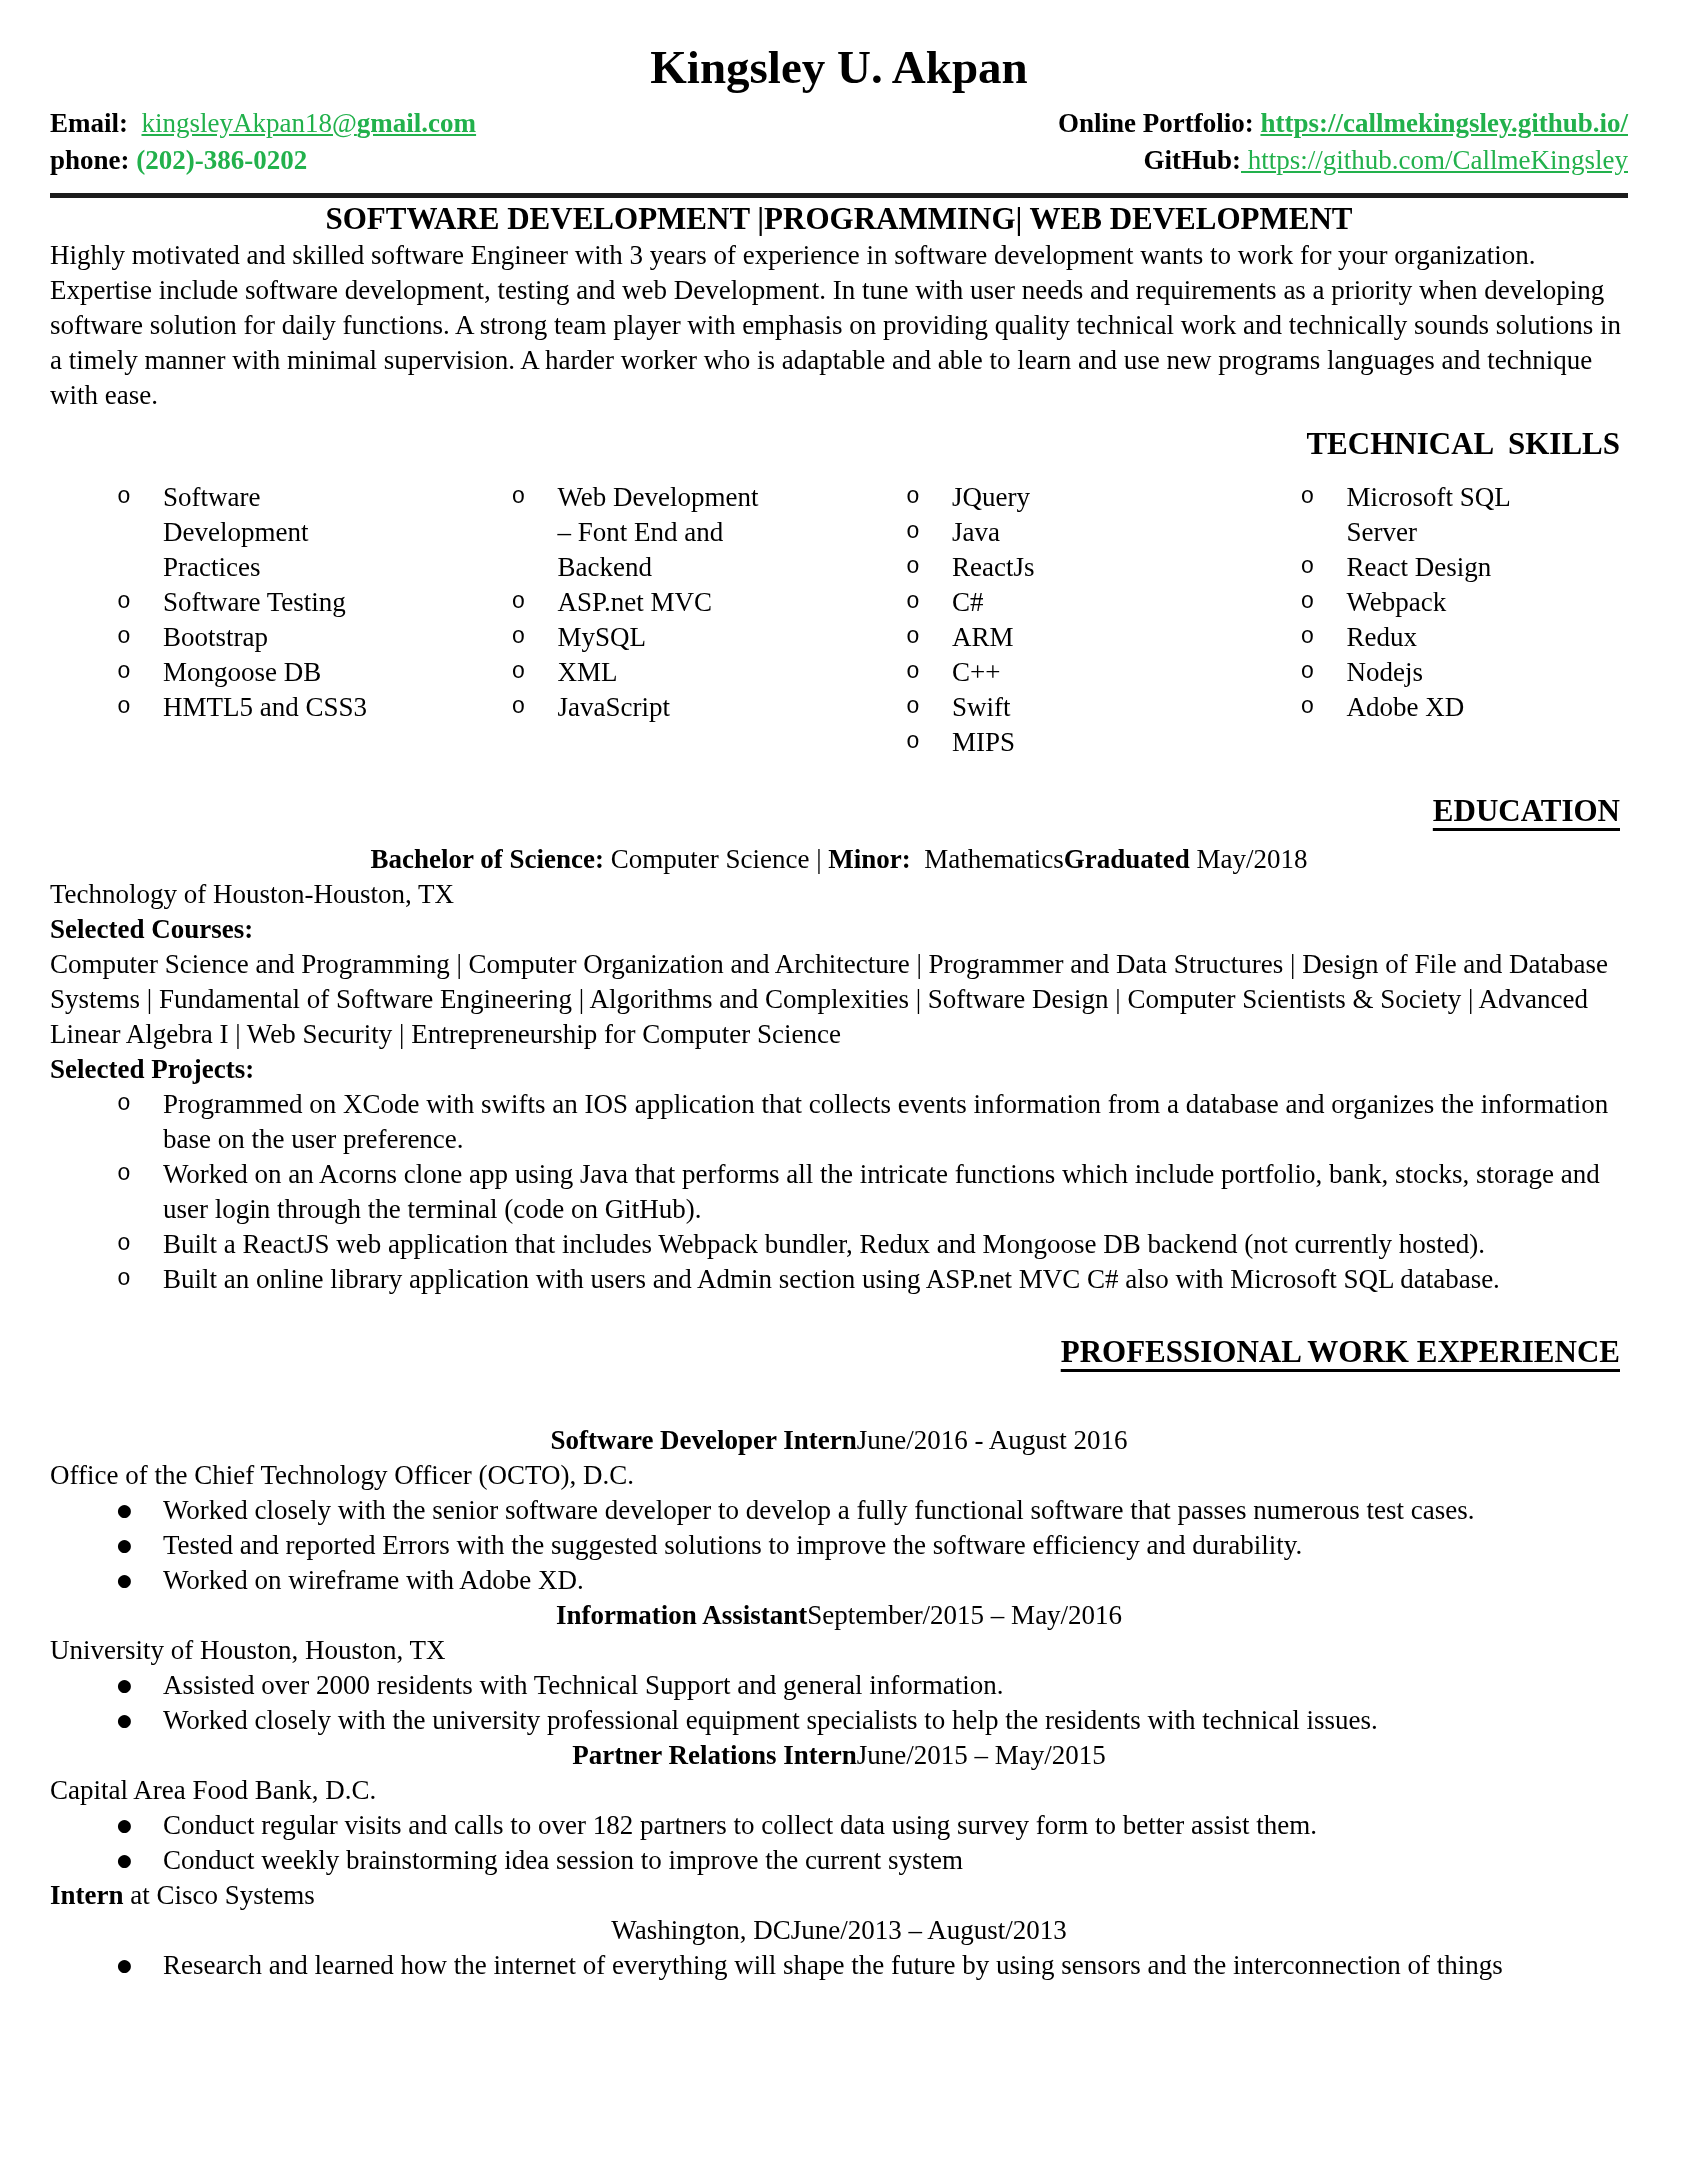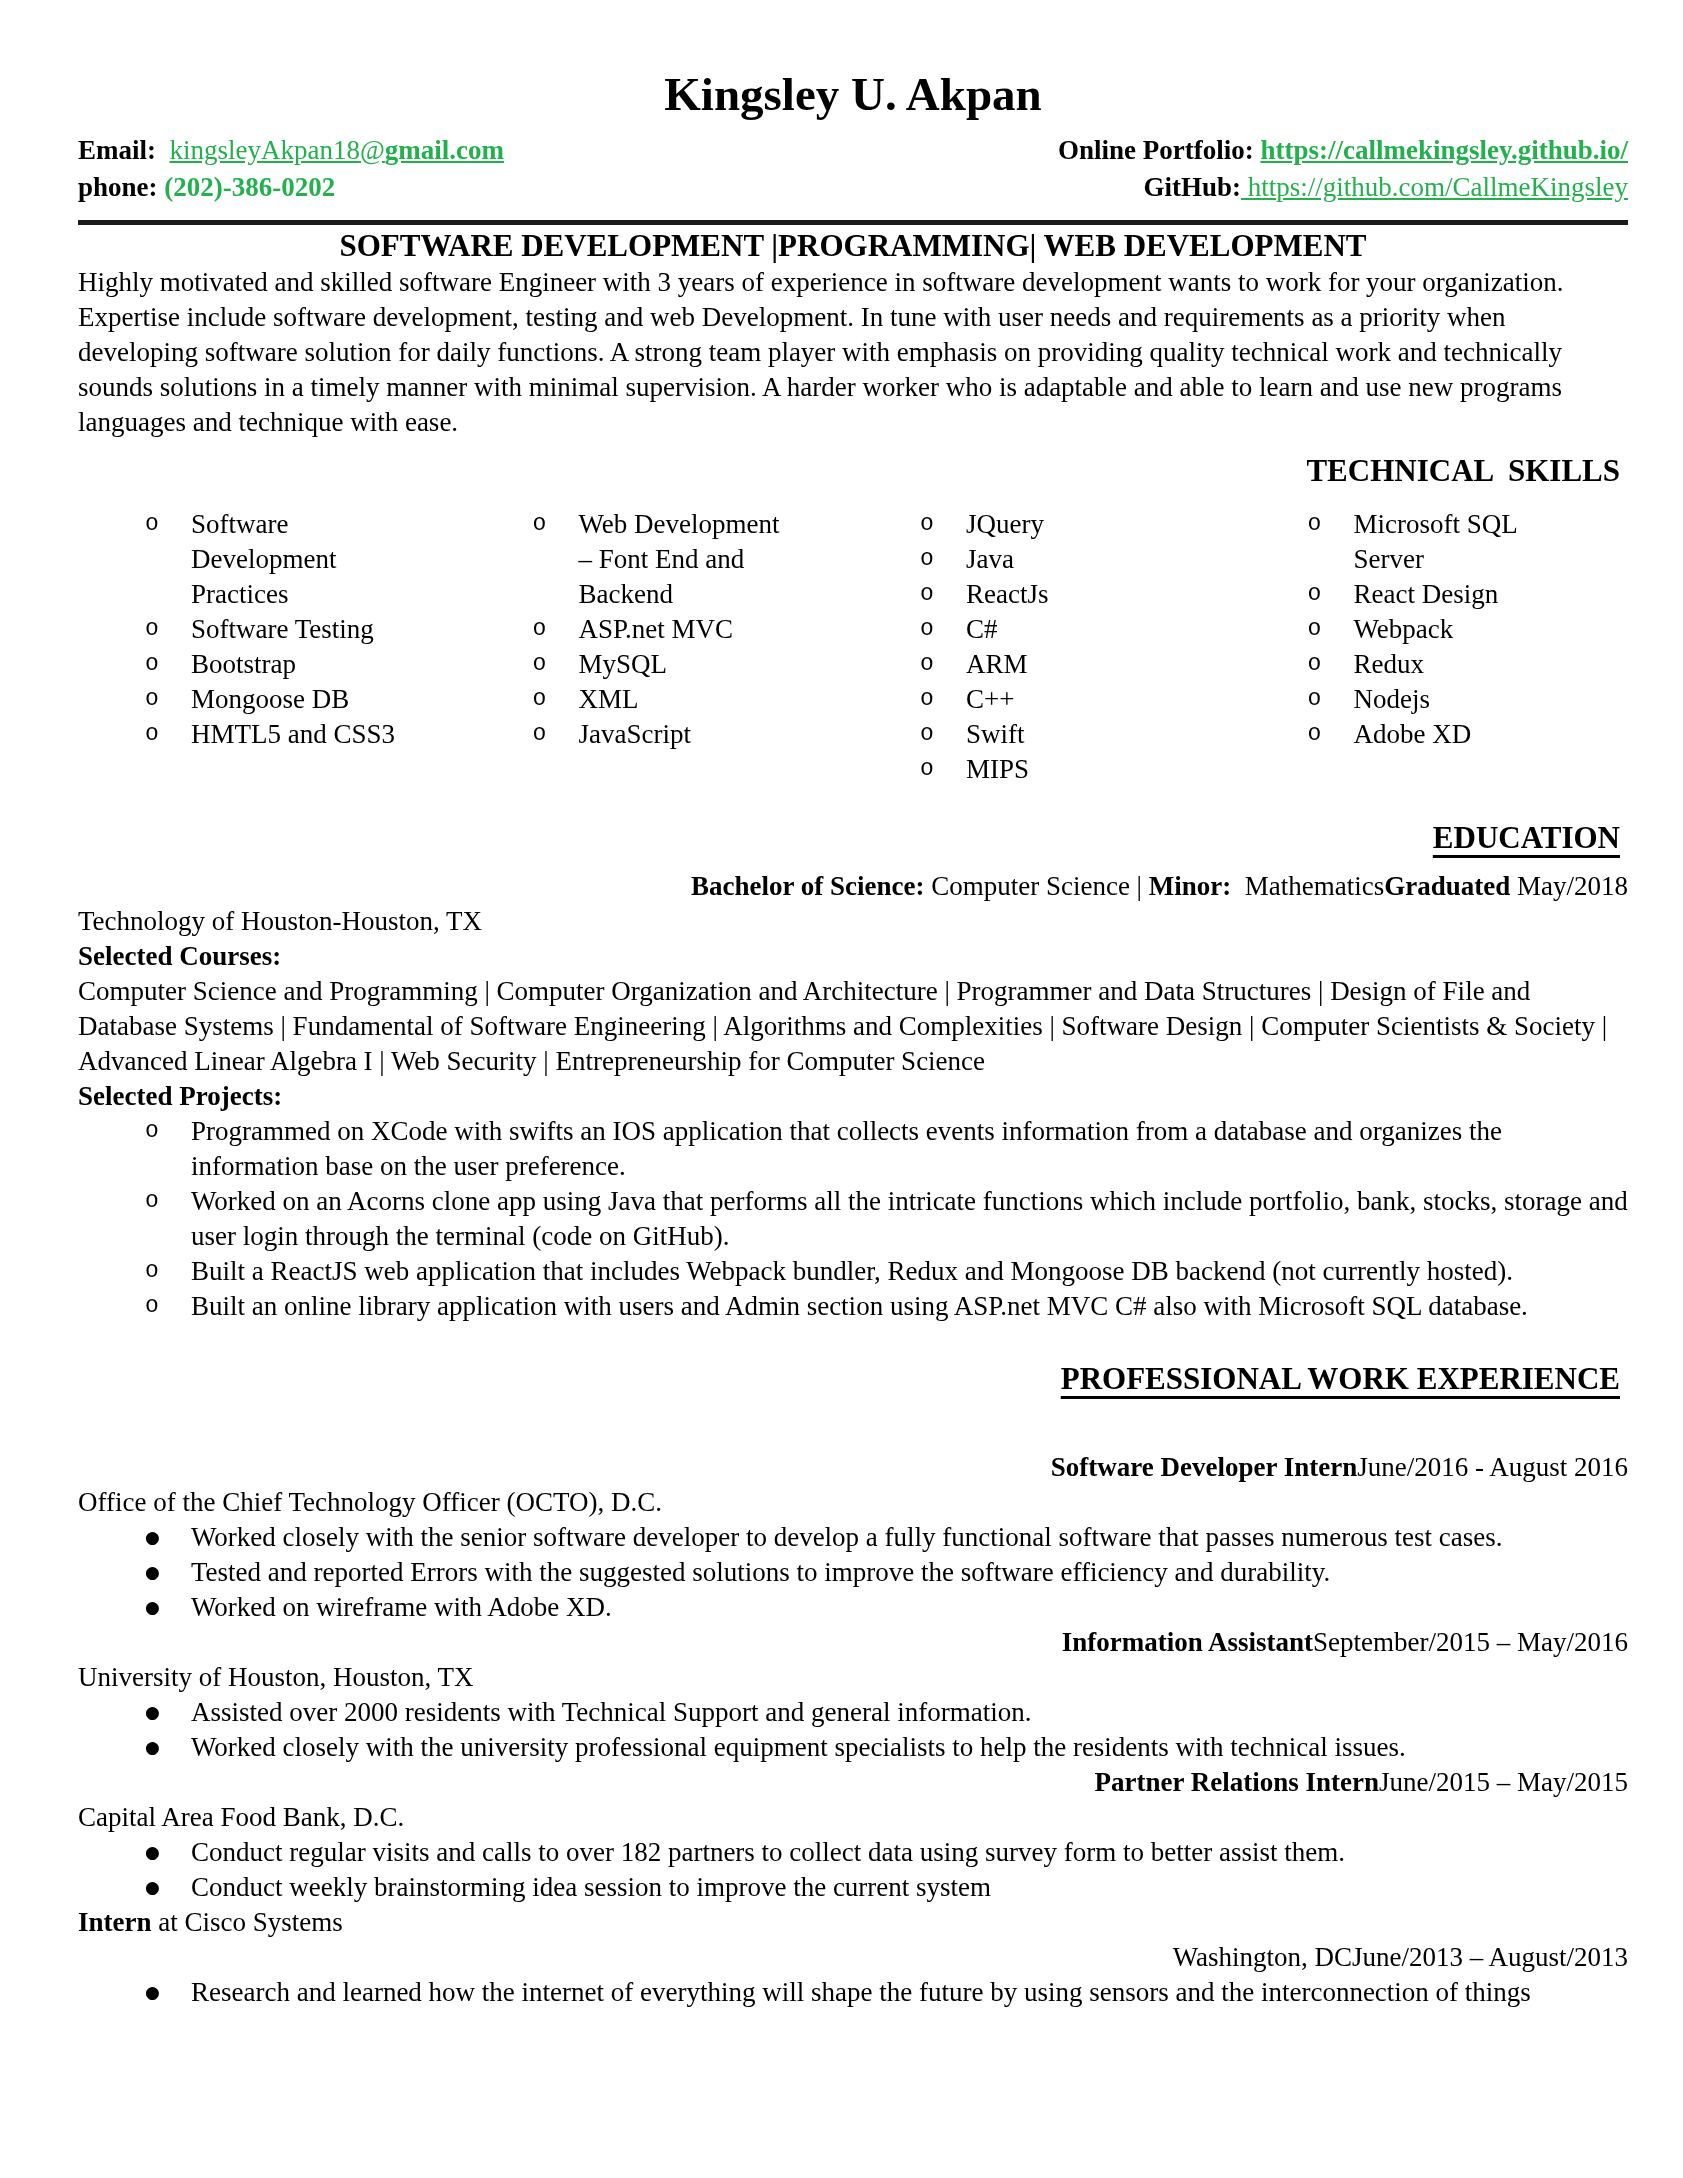--- a/index.html
+++ b/index.html
@@ -4,21 +4,21 @@
 <style>
   :root { --link-green:#22B14C; }
   * { box-sizing: border-box; }
   html,body { margin:0; padding:0; }
   body {
     width:1683px; height:2178px; background:#ffffff; color:#000;
     font-family:"Liberation Serif","DejaVu Serif",serif;
     font-size:27px; line-height:35px; overflow:hidden;
   }
   .clip { height:2074px; overflow:hidden; }
-  .page { padding:40px 55px 0 78px;margin-top:27px; }
+  .page { padding:40px 55px 0 50px; }
 
   .b { font-weight:bold; }
   .pre { white-space:pre-wrap; }
   .g { color:var(--link-green); }
   .link { color:var(--link-green); text-decoration:underline; text-decoration-color:var(--link-green); cursor:pointer; }
 
   .name { text-align:center; font-size:47px; line-height:55px; font-weight:bold; margin:0 0 10px 0; }
 
   .contact { display:flex; justify-content:space-between; }
   .c-row { line-height:37px; }
@@ -36,21 +36,21 @@
   .sec-title.nounder { text-decoration:none; }
   .sec-head.edu { margin-top:20px; }
   .sec-head.pwe { margin-top:24px; margin-bottom:40px; }
 
   .skills { display:flex; margin-top:5px; }
   .sk-col { width:25%; }
   .sk-item { display:flex; }
   .sk-b { flex:none; width:46px; margin-left:67px; font-family:"Liberation Mono","DejaVu Sans Mono",monospace; font-size:23px; line-height:35px; }
   .sk-t { width:214px; }
 
-  .row { display:flex; justify-content:flex-end; }
+  .row { display:flex; justify-content:center; }
   .date { text-align:right; white-space:nowrap; }
 
   .li { display:flex; }
   .li-b { flex:none; width:46px; margin-left:67px; font-family:"Liberation Mono","DejaVu Sans Mono",monospace; font-size:23px; line-height:35px; }
   .li-b.disc { font-family:"DejaVu Sans",sans-serif; font-size:17px; }
   .li-t { flex:1 1 auto; }
 </style>
 </head>
 <body>
 

